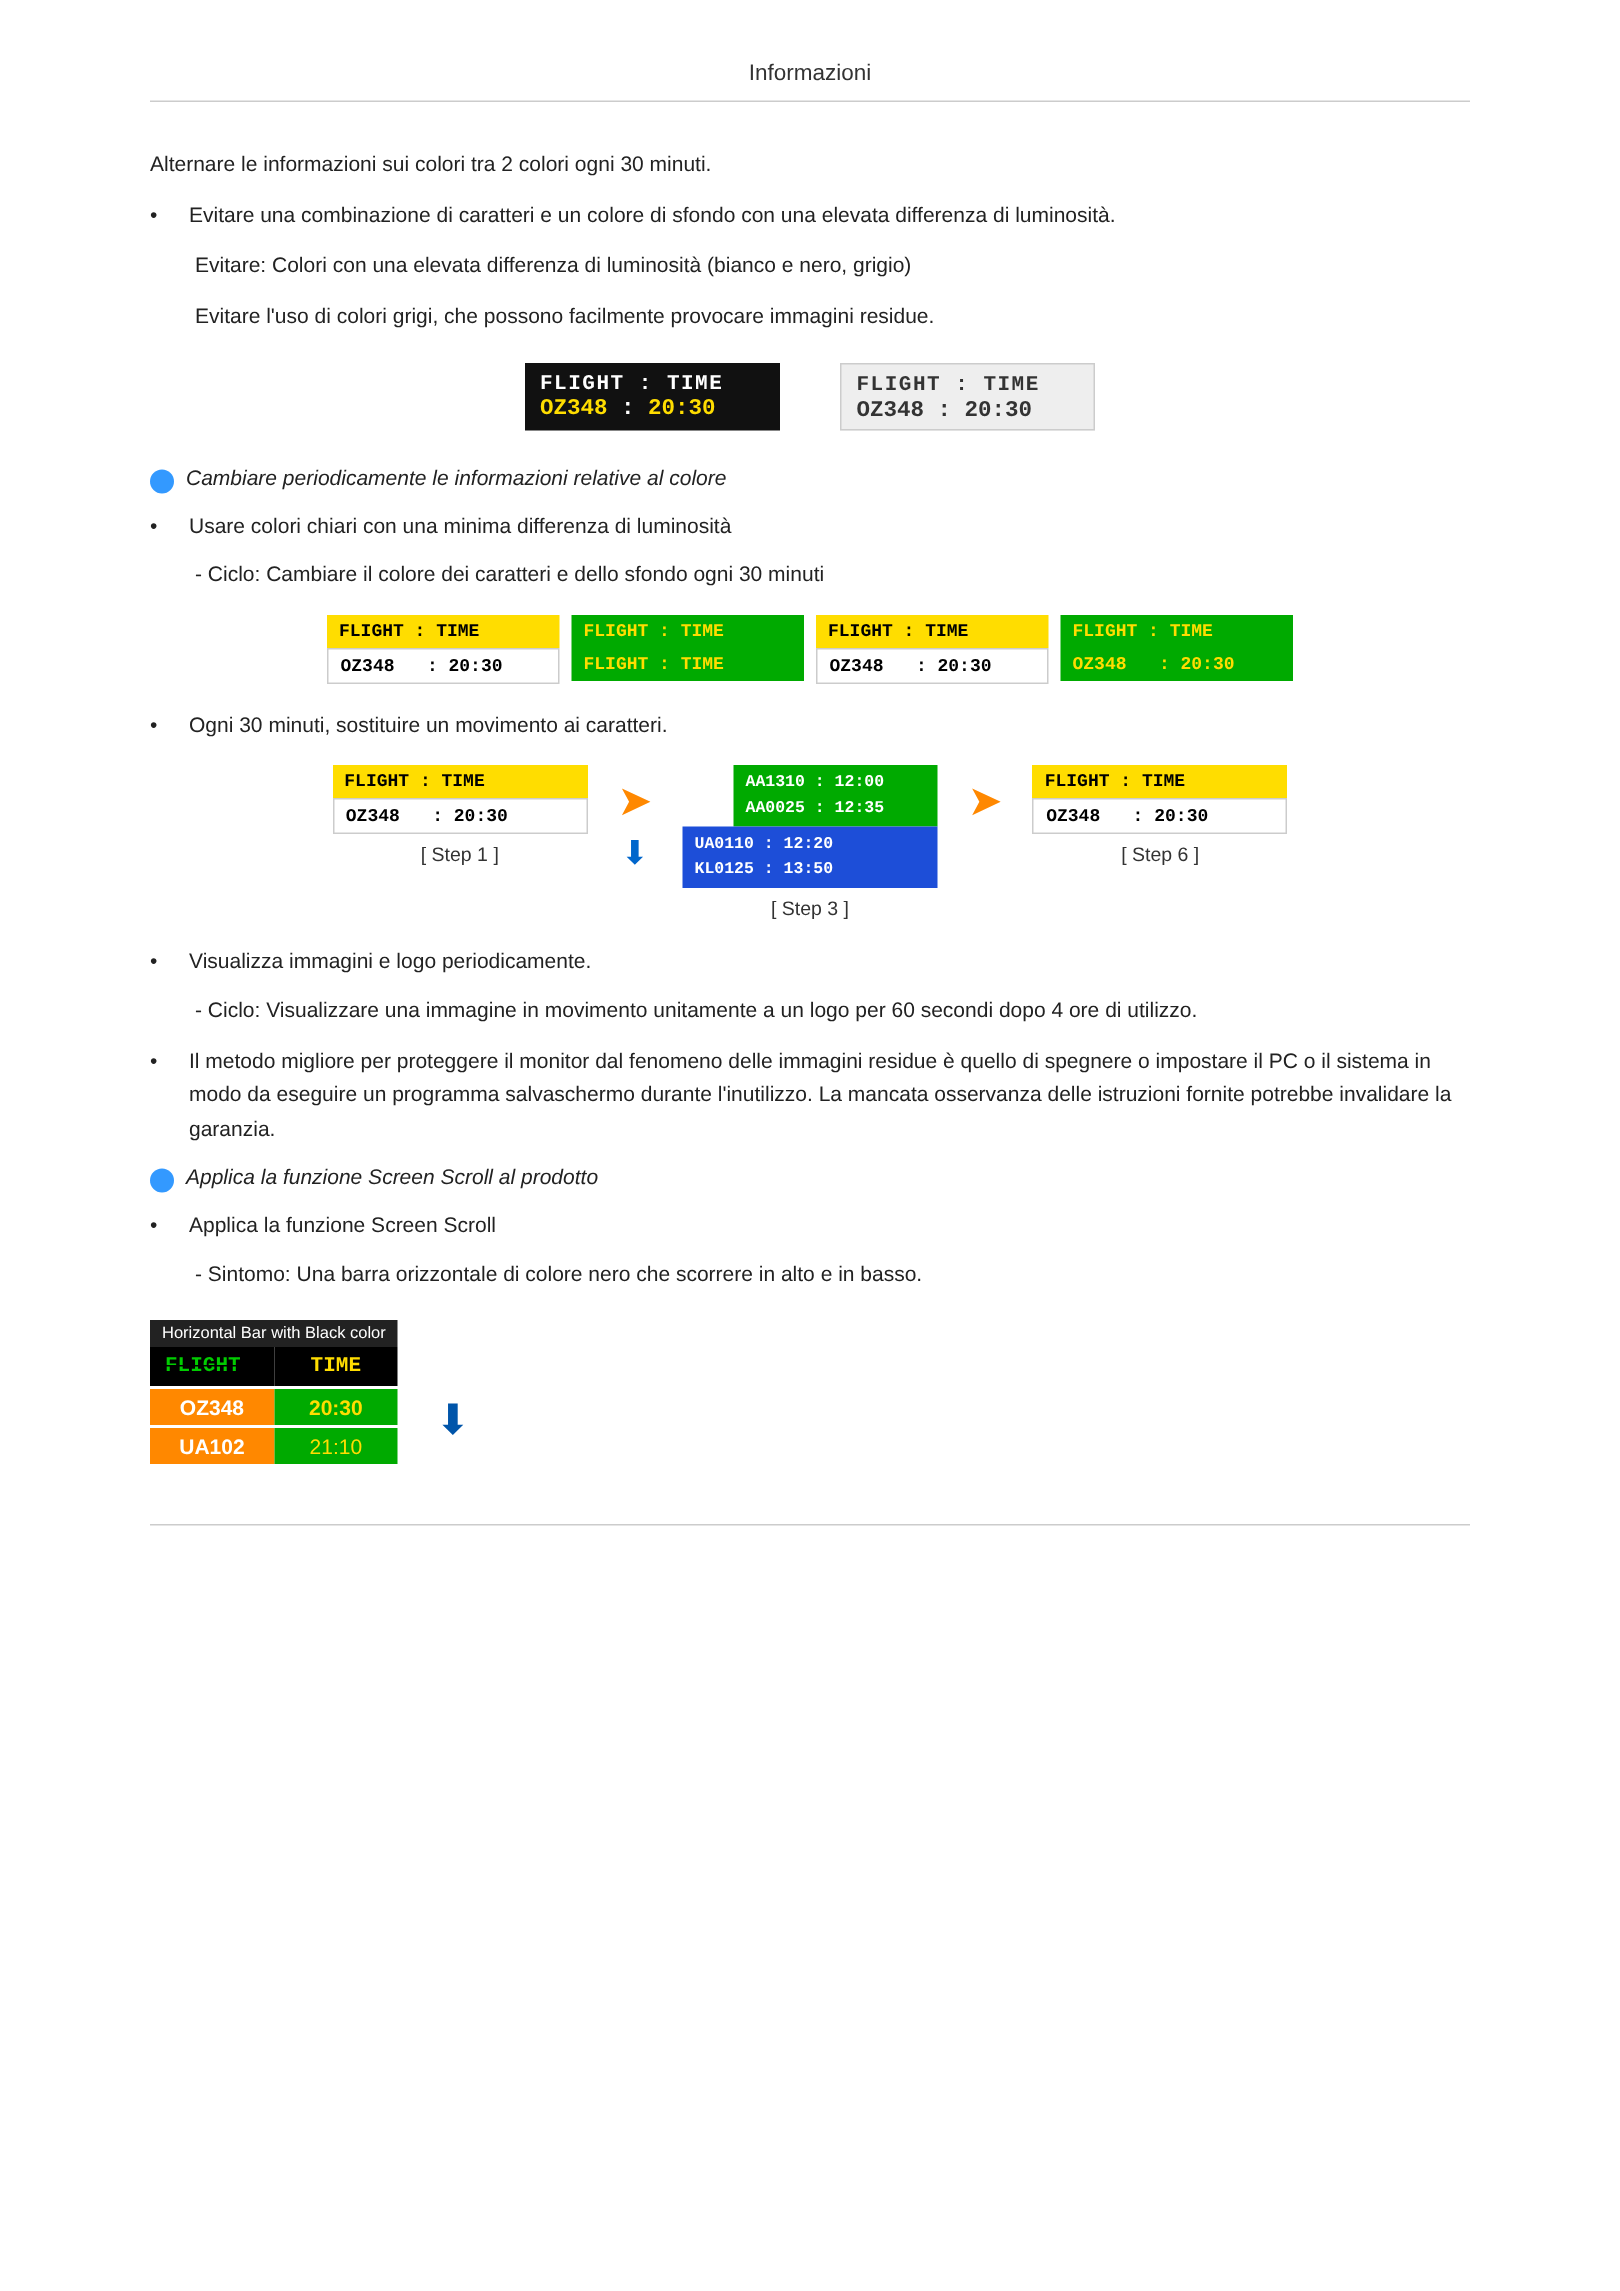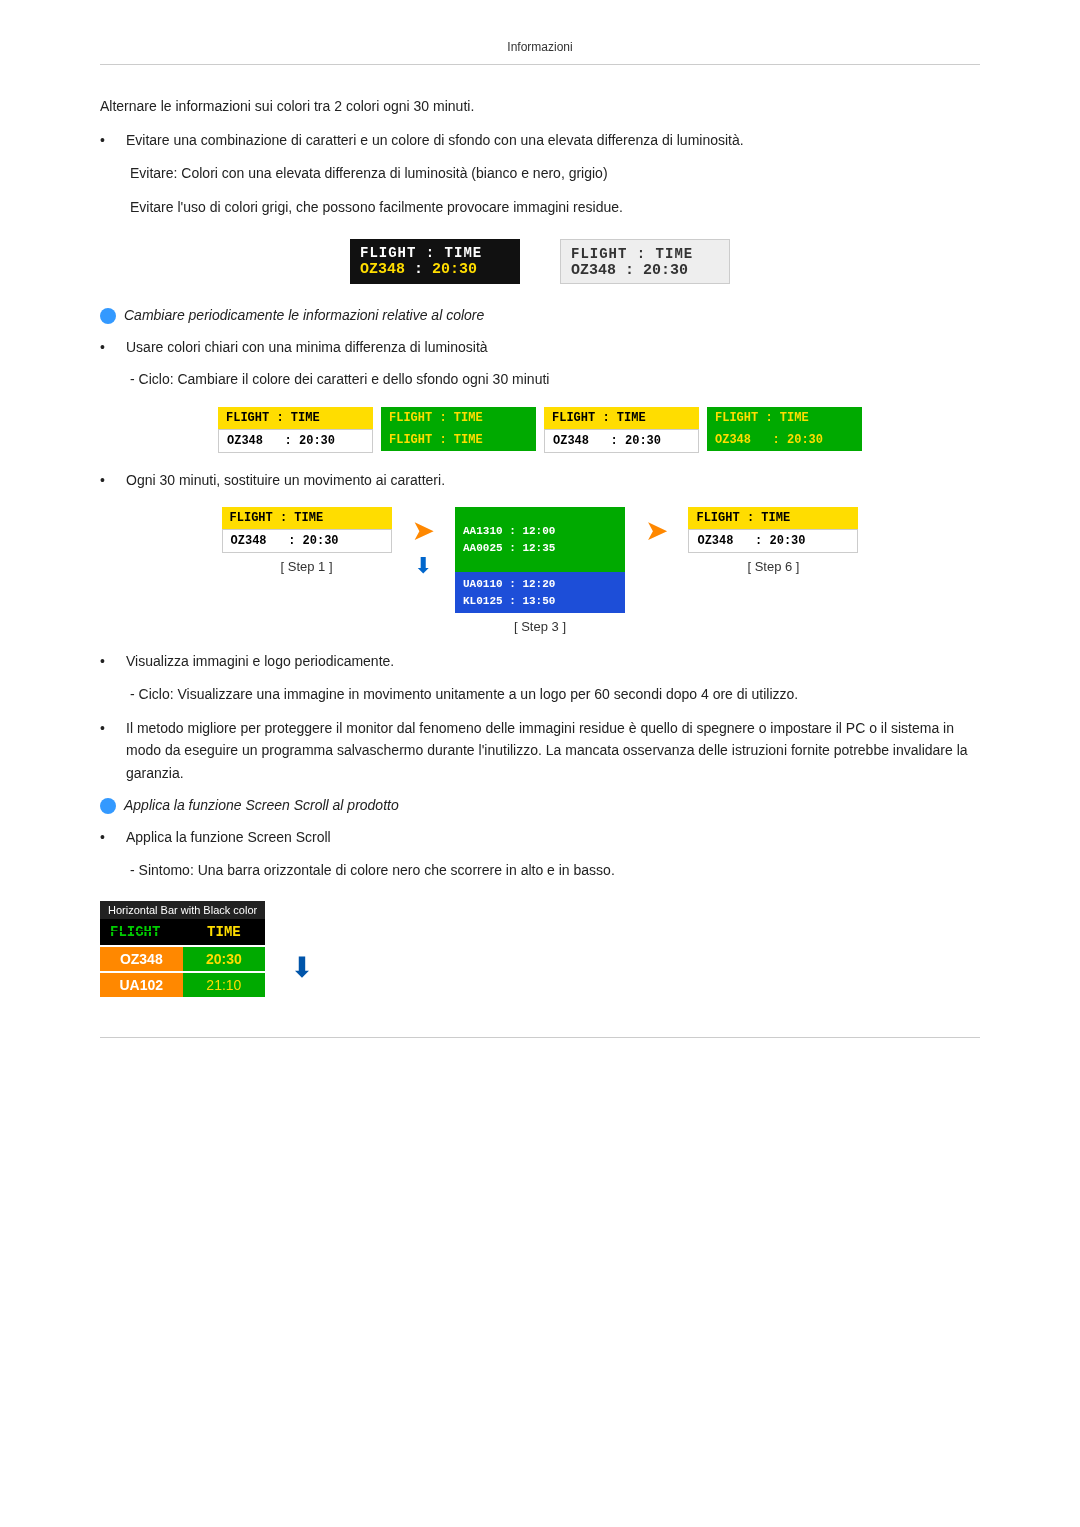--- a/index.html
+++ b/index.html
@@ -9,21 +9,21 @@
       font-size: 14px;
       color: #222;
       width: 1080px;
       min-height: 1527px;
     }
     .page {
       padding: 40px 100px 60px 100px;
     }
     .header {
       text-align: center;
-      font-size: 12px;
+      font-size: 15px;
       color: #333;
       border-bottom: 1px solid #ccc;
       padding-bottom: 10px;
       margin-bottom: 30px;
     }
     .footer {
       border-top: 1px solid #ccc;
       margin-top: 40px;
       padding-top: 10px;
     }
@@ -37,21 +37,21 @@
       min-width: 20px;
       margin-right: 6px;
     }
     .sub-note {
       margin-left: 30px;
       margin-bottom: 12px;
       line-height: 1.6;
     }
     .blue-bullet {
       display: flex;
-      align-items: center;
+      align-items: flex-end;
       margin-bottom: 10px;
       font-style: italic;
       line-height: 1.6;
     }
     .blue-circle {
       width: 16px;
       height: 16px;
       border-radius: 50%;
       background: #3399ff;
       margin-right: 8px;
@@ -129,21 +129,21 @@
       align-items: center;
     }
     .step-panel {
       width: 170px;
       font-family: 'Courier New', monospace;
       font-weight: bold;
       font-size: 13px;
     }
     .sp1-top { background: #ffdd00; color: #000; padding: 4px 8px; }
     .sp1-bot { background: #fff; color: #000; padding: 4px 8px; border: 1px solid #ccc; }
-    .sp2-top { background: #00aa00; color: #fff; padding: 16px 8px; font-size: 11px; }
+    .sp2-top { background: #00aa00; color: #fff; padding: 4px 8px; font-size: 11px; margin-left: 34px; }
     .sp2-bot { background: #1d4ed8; color: #fff; padding: 4px 8px; font-size: 11px; }
     .sp3-top { background: #ffdd00; color: #000; padding: 4px 8px; }
     .sp3-bot { background: #fff; color: #000; padding: 4px 8px; border: 1px solid #ccc; }
     .step-label {
       font-size: 13px;
       color: #333;
       margin-top: 6px;
       font-family: Arial, sans-serif;
     }
     .arrow-block {

